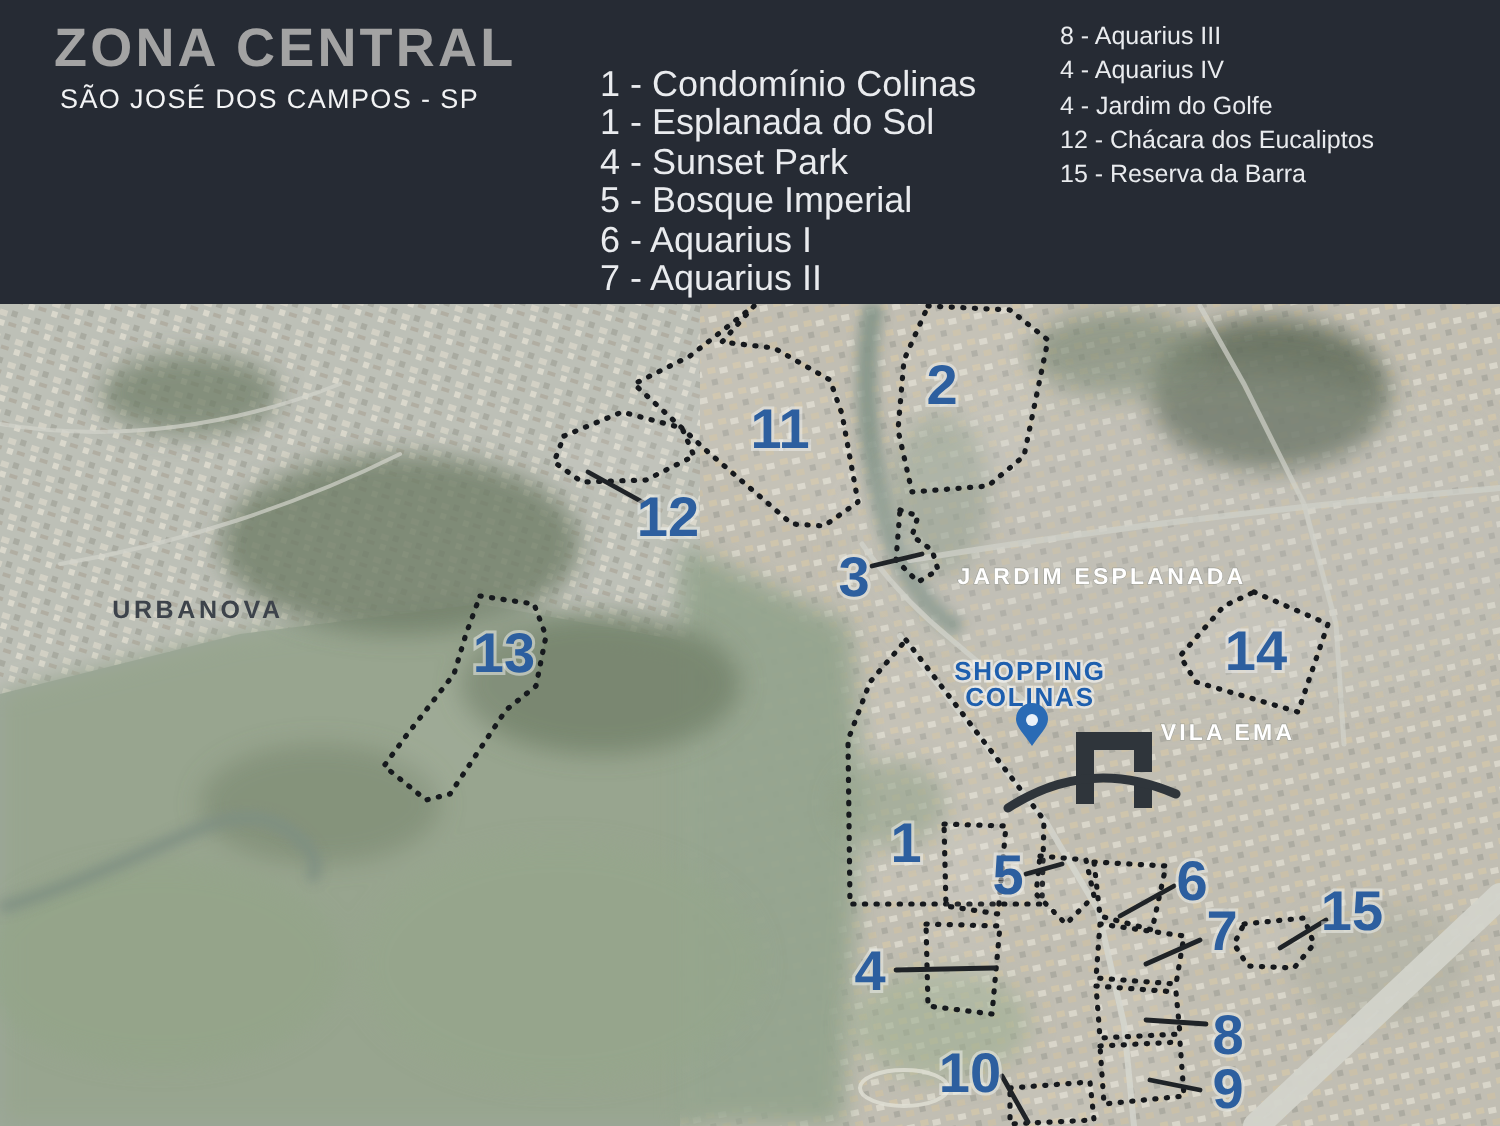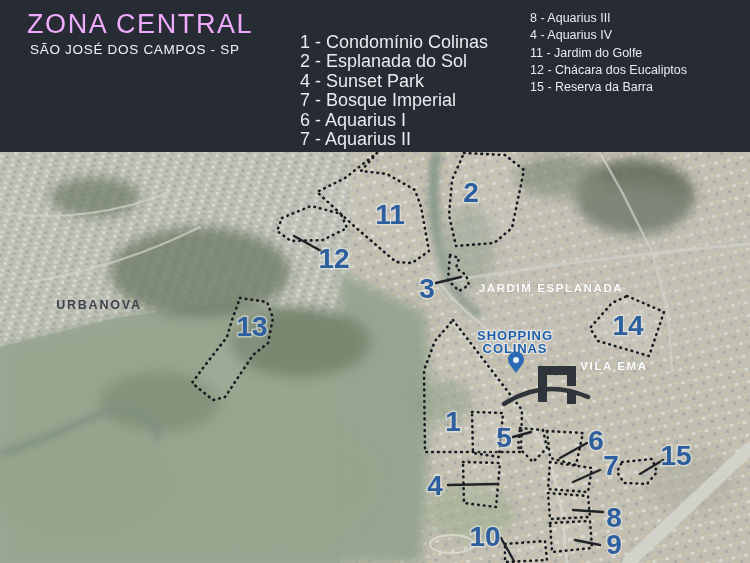--- a/index.html
+++ b/index.html
@@ -5,21 +5,21 @@
   * { margin:0; padding:0; box-sizing:border-box; }
   body { font-family:"Liberation Sans", sans-serif; background:#14161a; }
   #stage {
     position:relative; width:750px; height:563px; overflow:hidden;
     background:#262B34;
   }
   
   #header { position:absolute; left:0; top:0; width:750px; height:152px; background:#262B34; }
   .title {
     position:absolute; left:27px; top:9px;
-    font-size:27px; font-weight:400; letter-spacing:1.6px; color:#f0abfc;
+    font-size:27px; font-weight:700; letter-spacing:1.6px; color:#a3a3a3;
   }
   .subtitle {
     position:absolute; left:30px; top:42px;
     font-size:13.5px; font-weight:400; letter-spacing:0.7px; color:#F2F3F4;
   }
   .legend { position:absolute; list-style:none; color:#E9EBEE; }
   .legend li { white-space:nowrap; }
   #legend-col1 { left:300px; top:33px; font-size:18px; line-height:19.4px; }
   #legend-col2 { left:530px; top:10px; font-size:12.5px; line-height:17.3px; }
   
@@ -54,30 +54,30 @@
 </head>
 <body>
 
 <div id="stage">
 
   <div id="header">
     <div class="title">ZONA CENTRAL</div>
     <div class="subtitle">SÃO JOSÉ DOS CAMPOS - SP</div>
     <ul id="legend-col1" class="legend">
       <li>1 - Condomínio Colinas</li>
-      <li>2 - Esplanada do Sol</li>
+      <li>1 - Esplanada do Sol</li>
       <li>4 - Sunset Park</li>
-      <li>7 - Bosque Imperial</li>
+      <li>5 - Bosque Imperial</li>
       <li>6 - Aquarius I</li>
       <li>7 - Aquarius II</li>
     </ul>
     <ul id="legend-col2" class="legend">
       <li>8 - Aquarius III</li>
       <li>4 - Aquarius IV</li>
-      <li>11 - Jardim do Golfe</li>
+      <li>4 - Jardim do Golfe</li>
       <li>12 - Chácara dos Eucaliptos</li>
       <li>15 - Reserva da Barra</li>
     </ul>
   </div>
 
   <svg id="map" viewBox="0 0 750 411">
     <defs>
       <filter id="b3" x="-40%" y="-40%" width="180%" height="180%">
           <feGaussianBlur stdDeviation="3"></feGaussianBlur>
         </filter>

